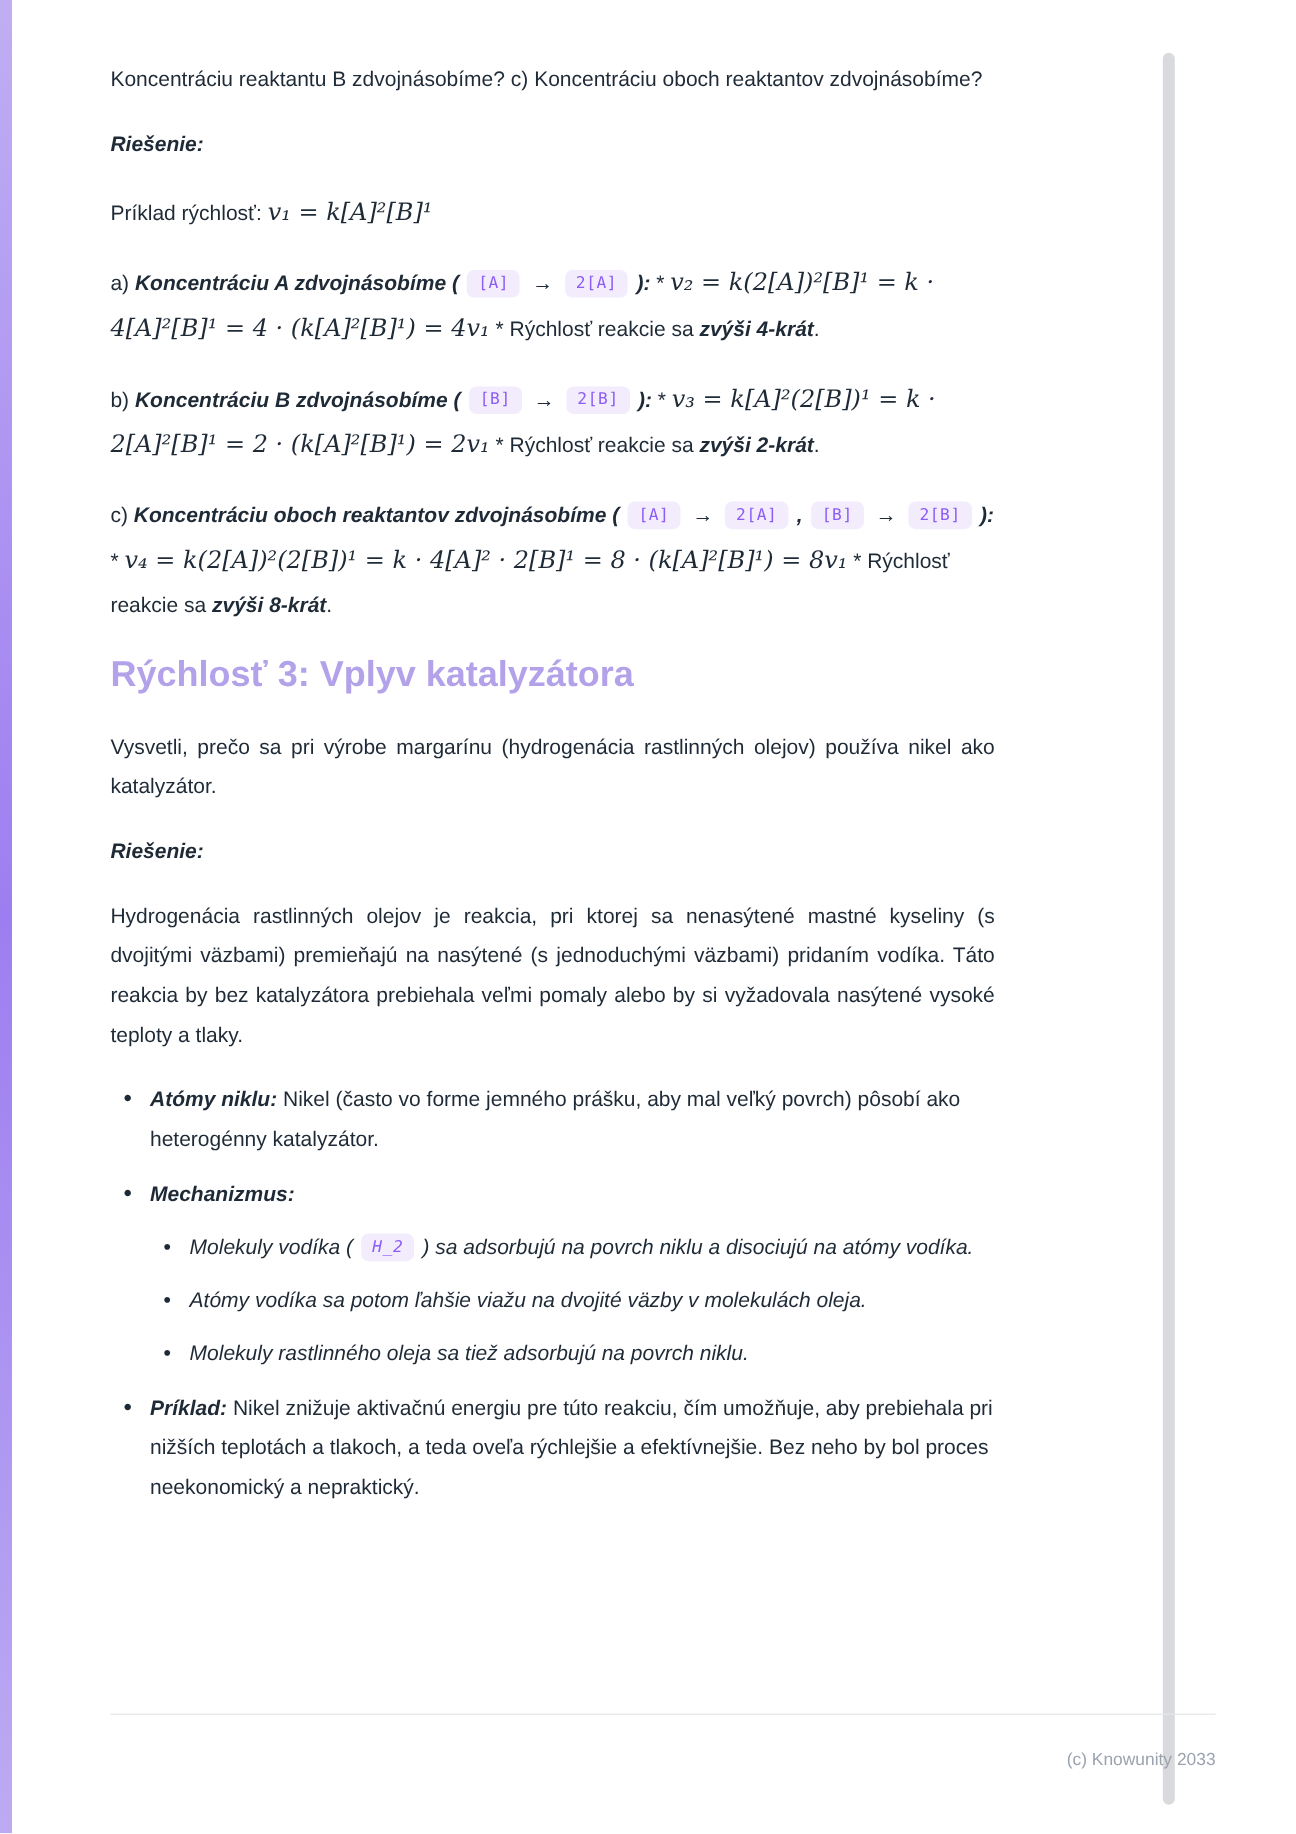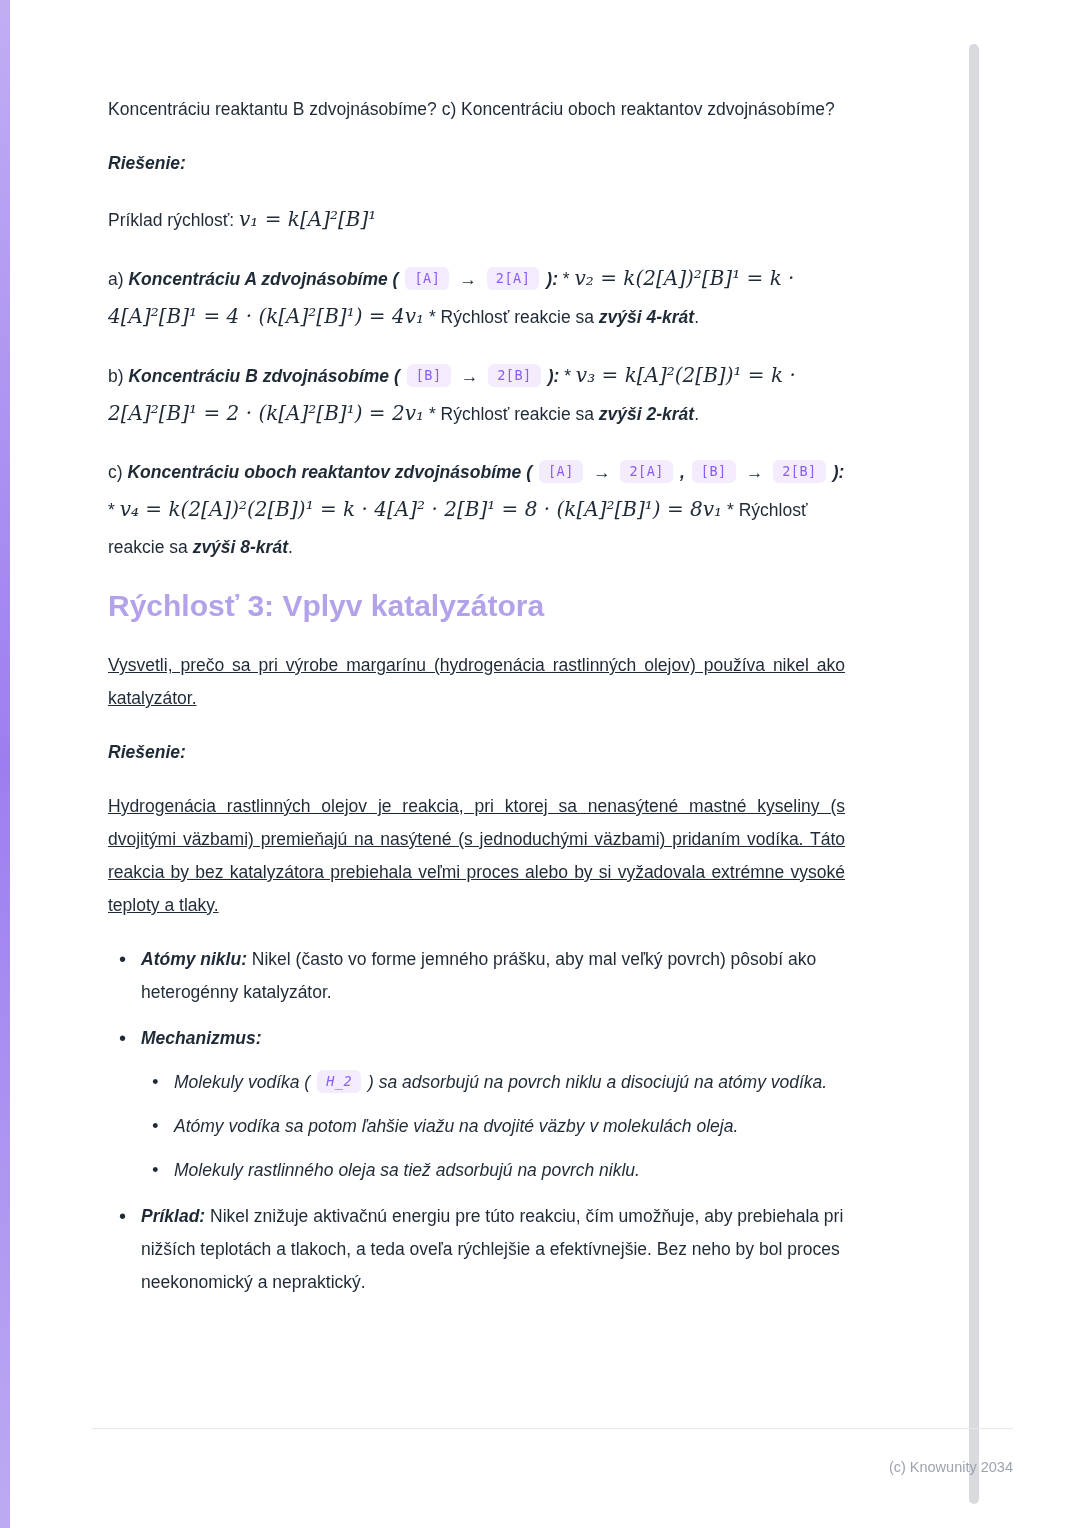--- a/index.html
+++ b/index.html
@@ -11,25 +11,25 @@
   }
   .stripe {
     position:absolute; left:0; top:0; width:10px; height:100%;
     background:linear-gradient(180deg, var(--stripe_top,#c0aef3) 0%, var(--stripe_mid,#9d7ef0) 50%, var(--stripe_bottom,#bcabf2) 100%);
   }
   .scroll-thumb {
     position:absolute; left:969px; top:44px; width:10px; height:1460px;
     border-radius:5px; background:var(--scrollbar,#d9dade);
   }
   .content {
-    position:absolute; left:108px; top:50px; width:737px;
-    font-size:17.5px; line-height:33px;margin-top:43px;
+    position:absolute; left:92px; top:50px; width:737px;
+    font-size:17.5px; line-height:33px;
   }
   .para { margin:0 0 21px; }
-  .just { text-align:justify;text-decoration:underline; }
+  .just { text-align:justify; }
   .bold { font-weight:700;font-style:italic; }
   .mathline { line-height:37px; }
   .chip {
     display:inline-block; background:var(--chip_bg,#f3ecfd); color:var(--chip_text,#8b5cf6);
     font-family:"DejaVu Sans Mono","Liberation Mono",monospace;
     font-size:13.5px; line-height:23px; padding:0 9px; border-radius:6px;
     margin:0 7px; vertical-align:2px; letter-spacing:0.5px;
   }
   .arrow { font-weight:700; padding:0 3px; }
   .math {
@@ -67,21 +67,21 @@
     <p class="para"><span class="bold">Riešenie:</span></p>
     <p class="para mathline"><span>Príklad rýchlosť: </span><span class="math">v₁ = k[A]²[B]¹</span></p>
     <p class="para mathline"><span>a) </span><span class="bold">Koncentráciu A zdvojnásobíme (</span><span class="chip">[A]</span><span class="arrow">→</span><span class="chip">2[A]</span><span class="bold">):</span><span> * </span><span class="math">v₂ = k(2[A])²[B]¹ = k · 4[A]²[B]¹ = 4 · (k[A]²[B]¹) = 4v₁</span><span> * Rýchlosť reakcie sa </span><span class="bold">zvýši 4-krát</span><span>.</span></p>
     <p class="para mathline"><span>b) </span><span class="bold">Koncentráciu B zdvojnásobíme (</span><span class="chip">[B]</span><span class="arrow">→</span><span class="chip">2[B]</span><span class="bold">):</span><span> * </span><span class="math">v₃ = k[A]²(2[B])¹ = k · 2[A]²[B]¹ = 2 · (k[A]²[B]¹) = 2v₁</span><span> * Rýchlosť reakcie sa </span><span class="bold">zvýši 2-krát</span><span>.</span></p>
     <p class="para mathline"><span>c) </span><span class="bold">Koncentráciu oboch reaktantov zdvojnásobíme (</span><span class="chip">[A]</span><span class="arrow">→</span><span class="chip">2[A]</span><span class="bold">,</span><span class="chip">[B]</span><span class="arrow">→</span><span class="chip">2[B]</span><span class="bold">):</span><span> * </span><span class="math">v₄ = k(2[A])²(2[B])¹ = k · 4[A]² · 2[B]¹ = 8 · (k[A]²[B]¹) = 8v₁</span><span> * Rýchlosť reakcie sa </span><span class="bold">zvýši 8-krát</span><span>.</span></p>
 
     <h2 class="h2">Rýchlosť 3: Vplyv katalyzátora</h2>
 
     <p class="para just"><span>Vysvetli, prečo sa pri výrobe margarínu (hydrogenácia rastlinných olejov) používa nikel ako katalyzátor.</span></p>
     <p class="para"><span class="bold">Riešenie:</span></p>
-    <p class="para just"><span>Hydrogenácia rastlinných olejov je reakcia, pri ktorej sa nenasýtené mastné kyseliny (s dvojitými väzbami) premieňajú na nasýtené (s jednoduchými väzbami) pridaním vodíka. Táto reakcia by bez katalyzátora prebiehala veľmi proces alebo by si vyžadovala extrémne vysoké teploty a tlaky.</span></p>
+    <p class="para just"><span>Hydrogenácia rastlinných olejov je reakcia, pri ktorej sa nenasýtené mastné kyseliny (s dvojitými väzbami) premieňajú na nasýtené (s jednoduchými väzbami) pridaním vodíka. Táto reakcia by bez katalyzátora prebiehala veľmi pomaly alebo by si vyžadovala nasýtené vysoké teploty a tlaky.</span></p>
 
     <ul class="bullets">
       <li>
         <span><span class="bold">Atómy niklu:</span><span> Nikel (často vo forme jemného prášku, aby mal veľký povrch) pôsobí ako heterogénny katalyzátor.</span></span>
       </li>
       <li>
         <span><span class="bold">Mechanizmus:</span></span>
         <ul class="sub">
           <li>
             <span><span>Molekuly vodíka (</span><span class="chip">H_2</span><span>) sa adsorbujú na povrch niklu a disociujú na atómy vodíka.</span></span>
@@ -94,14 +94,14 @@
           </li>
         </ul>
       </li>
       <li>
         <span><span class="bold">Príklad:</span><span> Nikel znižuje aktivačnú energiu pre túto reakciu, čím umožňuje, aby prebiehala pri nižších teplotách a tlakoch, a teda oveľa rýchlejšie a efektívnejšie. Bez neho by bol proces neekonomický a nepraktický.</span></span>
       </li>
     </ul>
   </div>
 
   <div class="divider"></div>
-  <div class="footer">(c) Knowunity 2034</div>
+  <div class="footer">(c) Knowunity 2033</div>
 </div>
 
 </body></html>

